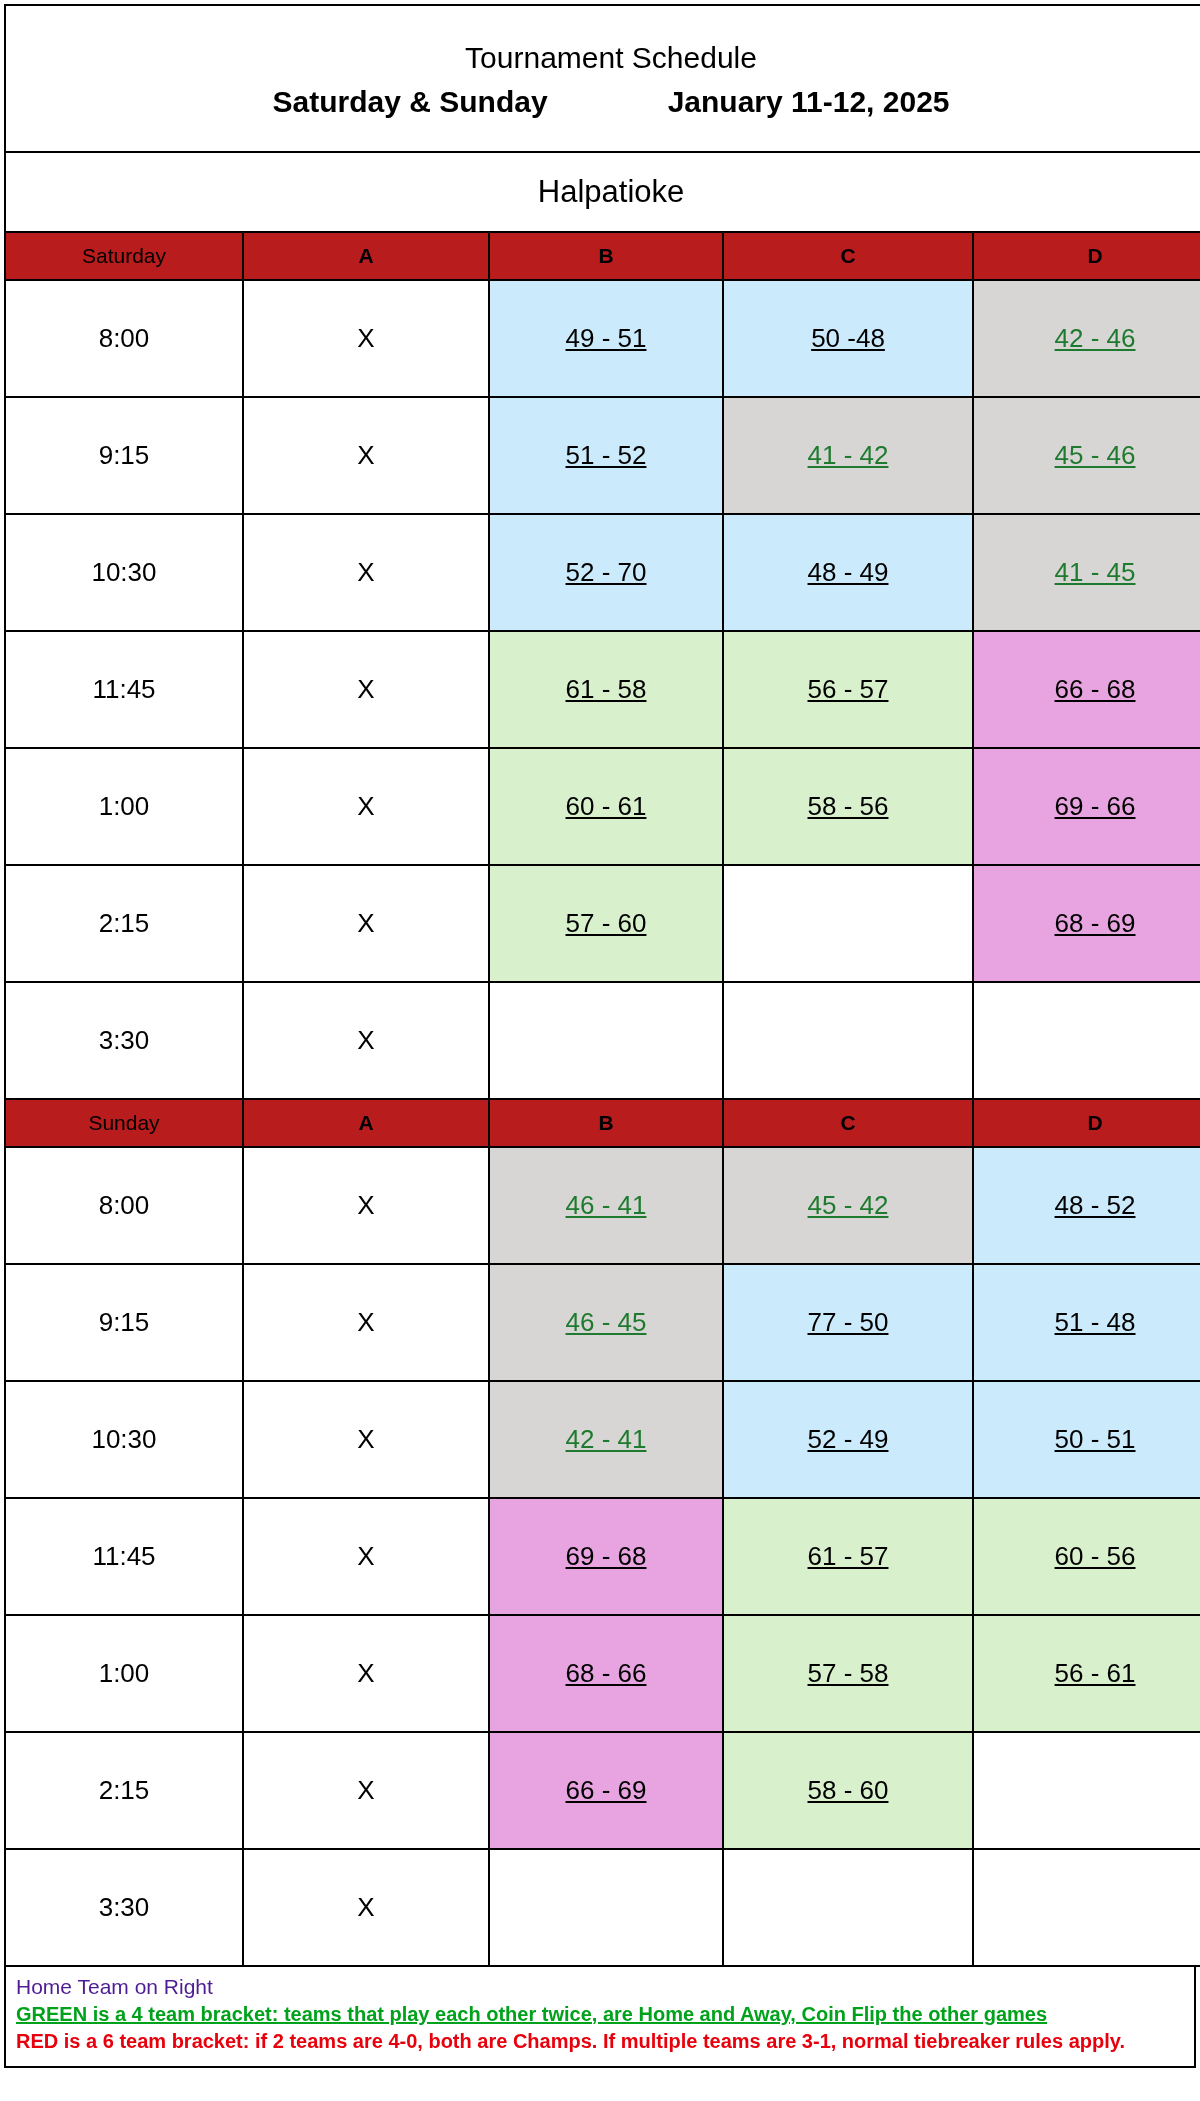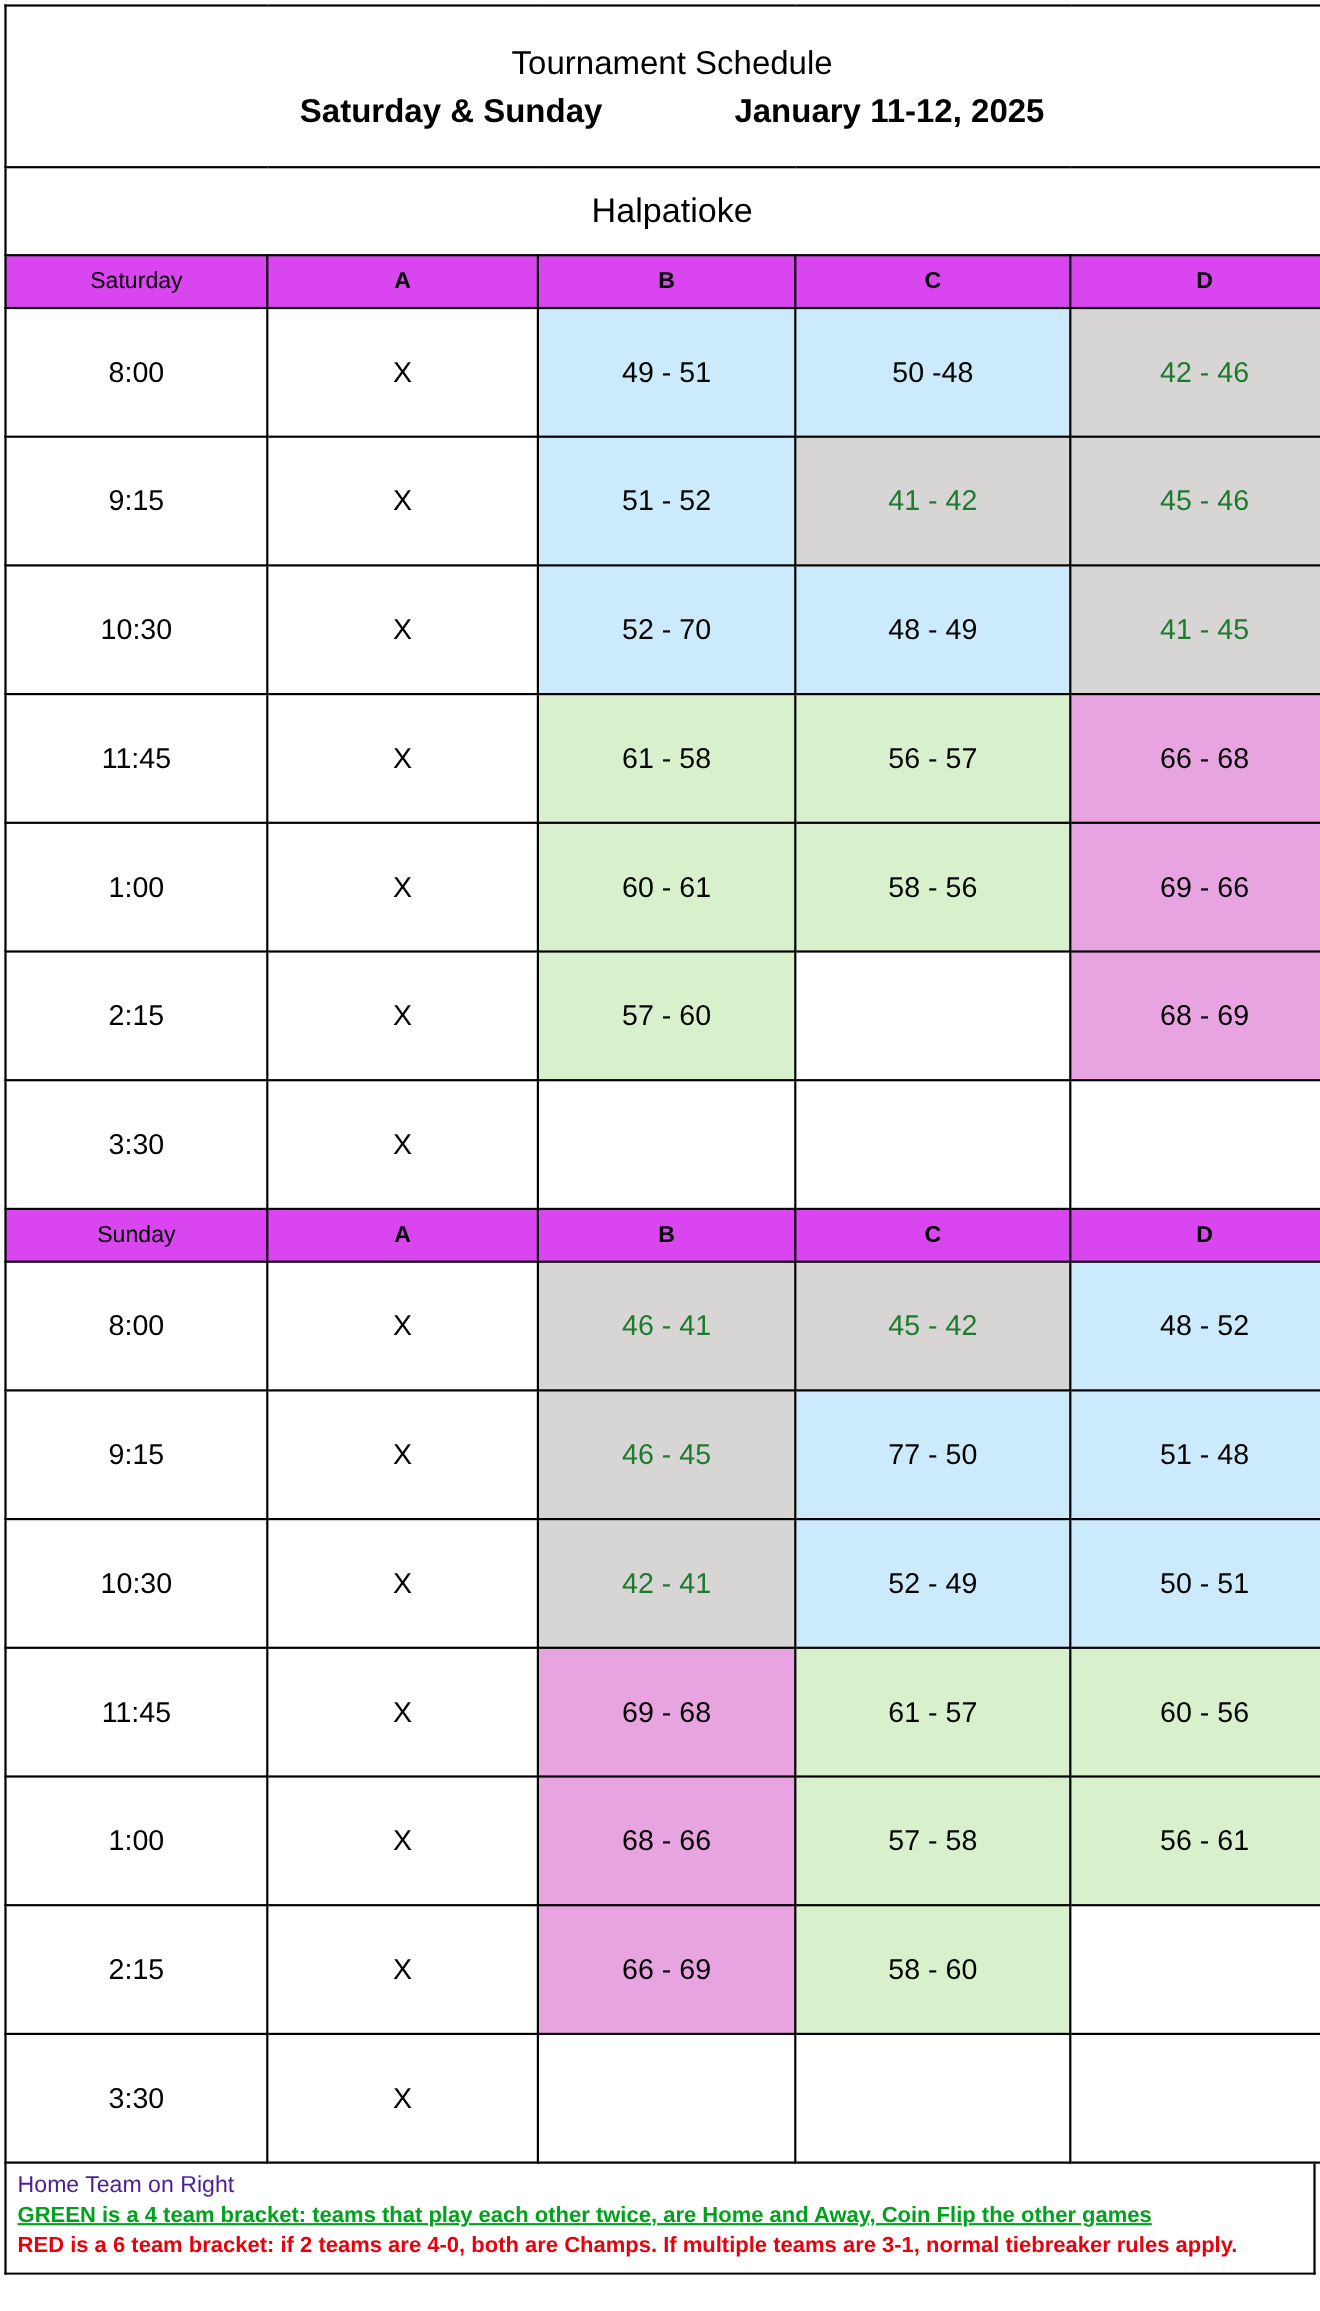--- a/index.html
+++ b/index.html
@@ -53,21 +53,21 @@
     font-size: 30px;
     font-weight: bold;
     margin-top: 6px;
   }
   .venue-cell {
     height: 78px;
     font-size: 31px;
     font-weight: bold;
   }
   .dayhdr td {
-    background: #d946ef;
+    background: #b91c1c;
     height: 46px;
     font-size: 21px;
     font-weight: bold;
   }
   .dayhdr td.court {
     font-weight: bold;
   }
   tr.slot td {
     height: 115px;
     font-size: 26px;
@@ -75,20 +75,21 @@
   td.time {
     font-weight: bold;
     font-size: 26px;
   }
   td.marker {
     font-weight: bold;
     font-size: 26px;
   }
   td.game {
     font-size: 26px;
+    text-decoration: underline;
   }
   .bg-blue  { background: #cbeafb; }
   .bg-gray  { background: #d8d6d4; }
   .bg-green { background: #d9f0cd; }
   .bg-pink  { background: #e8a4e0; }
   .bg-none  { background: #ffffff; }
   .txt-green { color: #1e7a2e; }
   .txt-black { color: #000000; }
 
   .footer {

